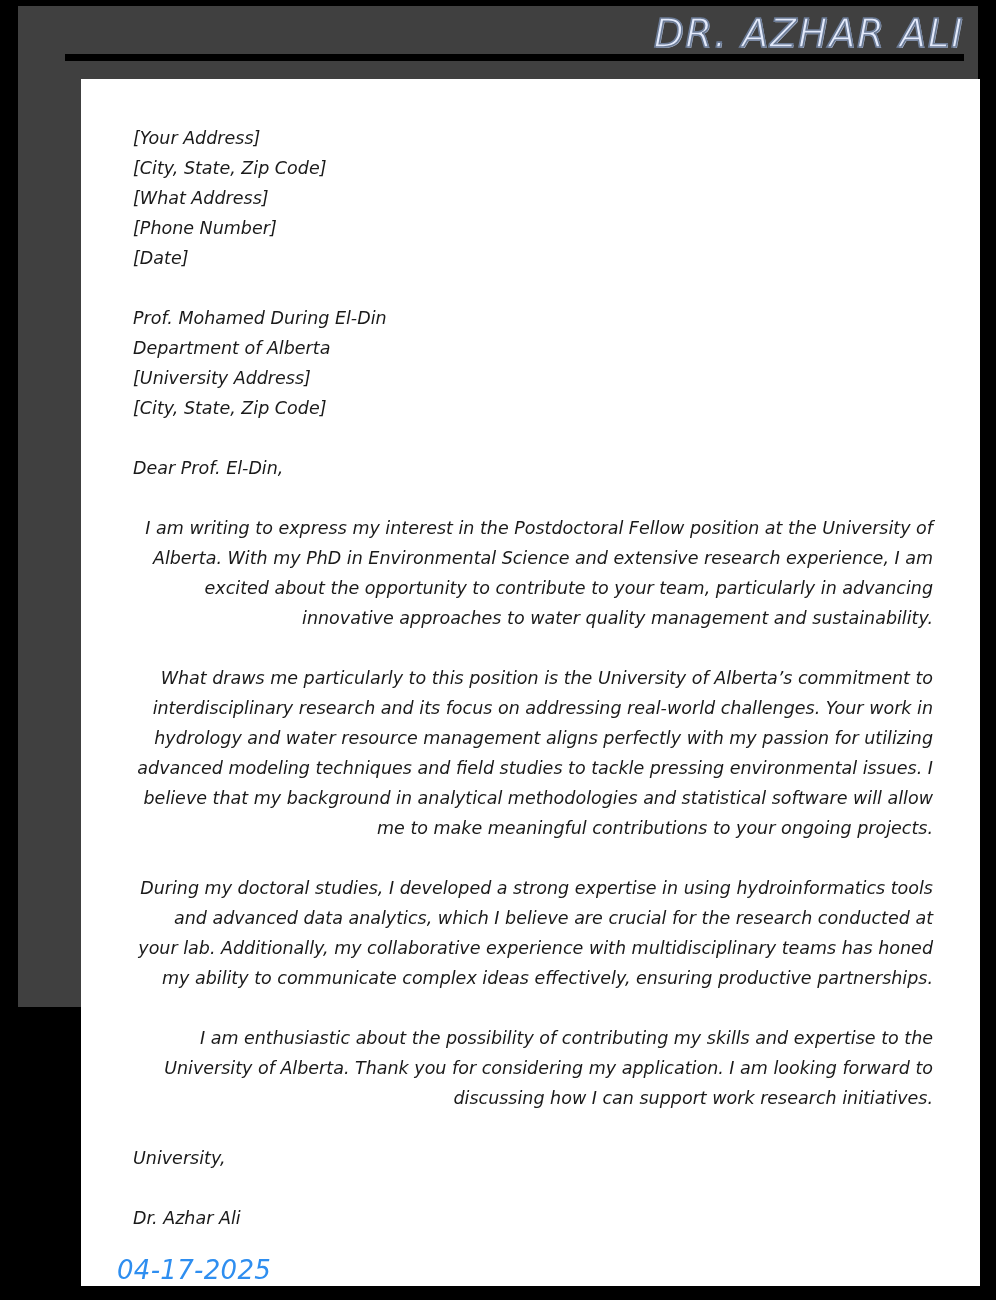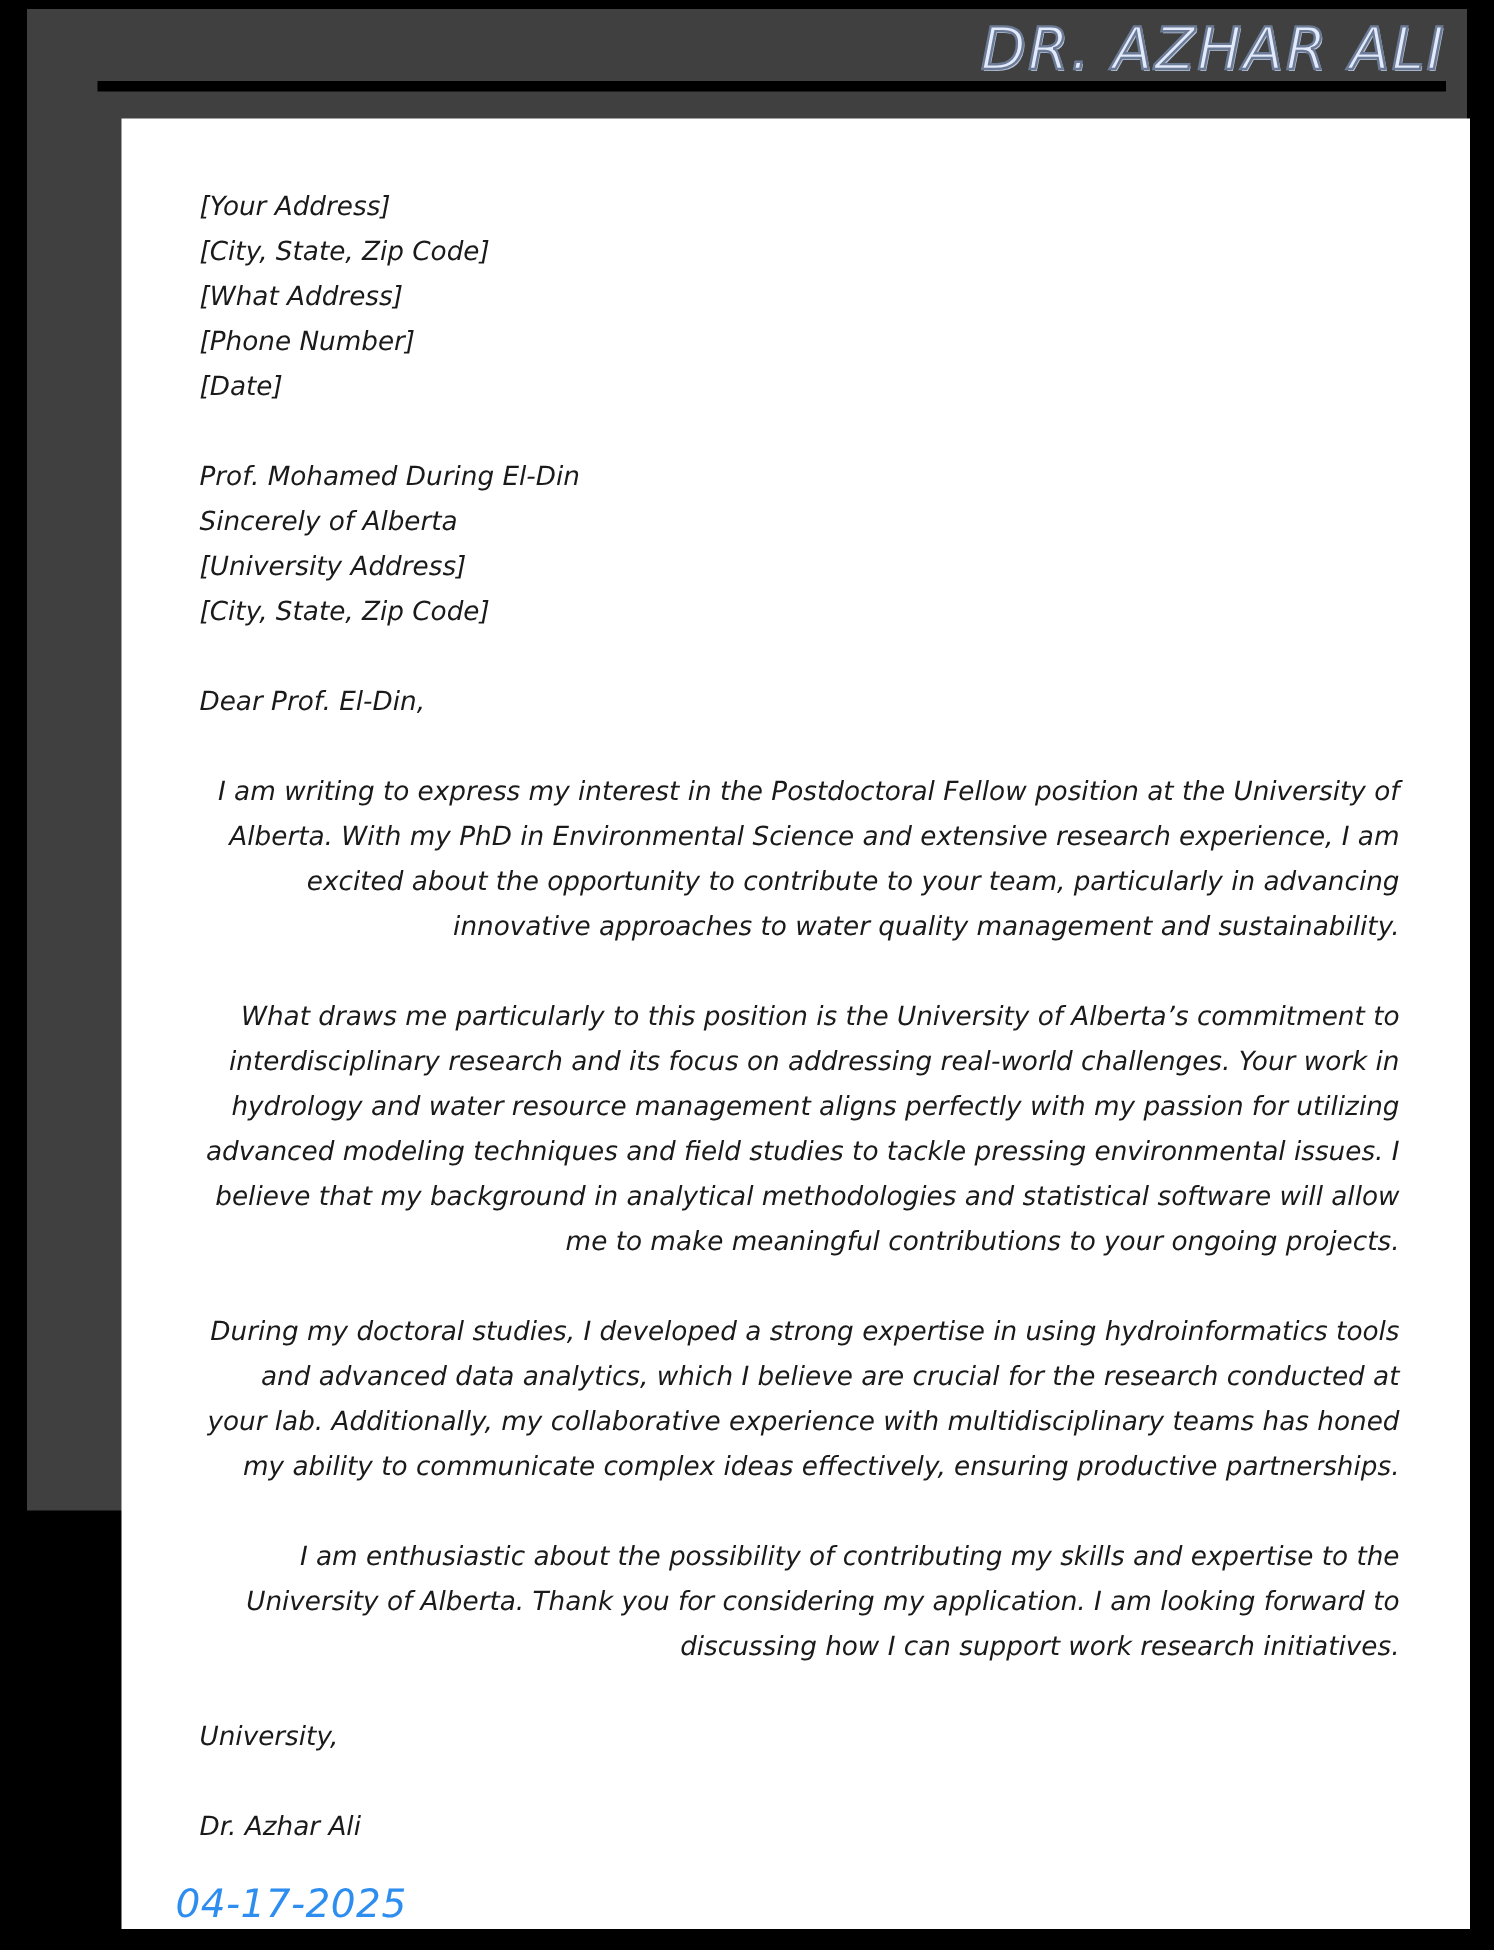--- a/index.html
+++ b/index.html
@@ -134,21 +134,21 @@
         <span class="addr-line">[City, State, Zip Code]</span>
         <span class="addr-line">[What Address]</span>
         <span class="addr-line">[Phone Number]</span>
         <span class="addr-line">[Date]</span>
       </div>
 
       <div class="block-gap"></div>
 
       <div class="addr-block">
         <span class="addr-line">Prof. Mohamed During El-Din</span>
-        <span class="addr-line">Sincerely of Alberta</span>
+        <span class="addr-line">Department of Alberta</span>
         <span class="addr-line">[University Address]</span>
         <span class="addr-line">[City, State, Zip Code]</span>
       </div>
 
       <div class="block-gap"></div>
 
       <p class="salutation">Dear Prof. El-Din,</p>
 
       <div class="block-gap"></div>
 

